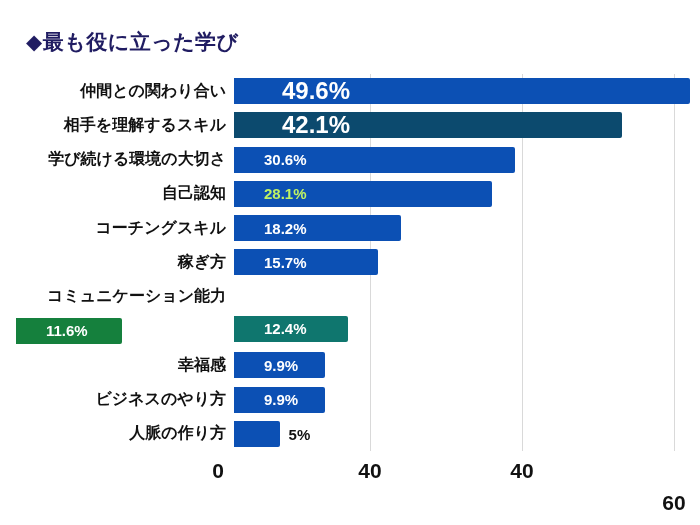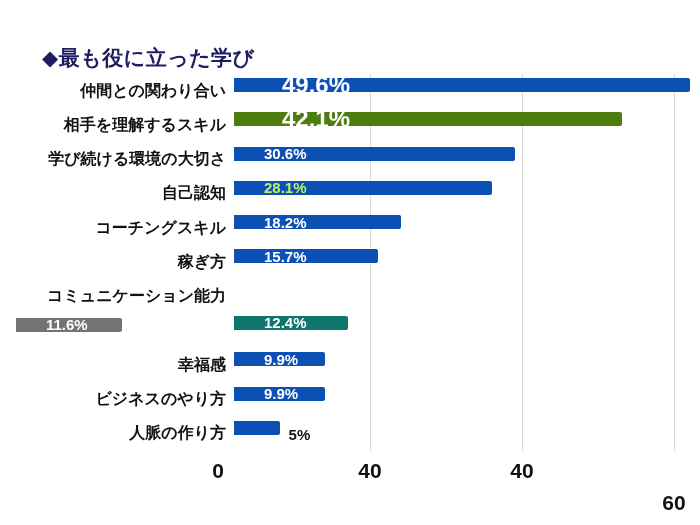--- a/index.html
+++ b/index.html
@@ -1,21 +1,21 @@
 <!DOCTYPE html>
 <html><head>
 <meta charset="utf-8">
 <style>
   html,body{margin:0;padding:0;background:#ffffff;}
   .stage{
     position:relative;width:700px;height:525px;background:#ffffff;overflow:hidden;
     font-family:"Liberation Sans","DejaVu Sans",sans-serif;
   }
   .chart-title{
-    position:absolute;left:26px;top:28px;margin:16px;
+    position:absolute;left:26px;top:28px;margin:0;
     font-size:21px;font-weight:bold;letter-spacing:0.5px;
   }
   
   .plot{
     position:absolute;left:218px;top:74px;width:456px;height:377px;
   }
   .gridline{
     position:absolute;top:0;bottom:0;width:1px;
   }
   .xticks{position:absolute;left:0;top:385px;width:100%;height:24px;}
@@ -28,21 +28,21 @@
     position:absolute;left:16px;top:74px;width:700px;height:377px;
     display:flex;flex-direction:column;
   }
   .row{flex:1;display:flex;align-items:center;}
   .cat{
     width:210px;flex:0 0 210px;text-align:right;padding-right:8px;
     font-size:16px;font-weight:bold;color:#111111;white-space:nowrap;
   }
   .track{position:relative;width:456px;height:26px;}
   .bar{
-    position:absolute;left:0;top:0;height:14px;
+    position:absolute;left:0;top:0;height:26px;
     border-radius:0 2px 2px 0;
     display:flex;align-items:center;
   }
   .pct{font-weight:bold;white-space:nowrap;line-height:1;}
   .pct.large-inside{font-size:24px;padding-left:48px;color:#ffffff;}
   .pct.inside{font-size:15px;padding-left:30px;color:#ffffff;}
   .pct-outside{
     position:absolute;top:50%;transform:translateY(-50%);
     font-size:15px;font-weight:bold;color:#111111;white-space:nowrap;
   }
@@ -70,21 +70,21 @@
         <div class="cat">仲間との関わり合い</div>
         <div class="track">
           <div class="bar" style="width: 100%; background: rgb(12, 80, 180);">
             <span class="pct large-inside" style="color: rgb(255, 255, 255);">49.6%</span>
           </div>
         </div>
       </div>
       <div class="row">
         <div class="cat">相手を理解するスキル</div>
         <div class="track">
-          <div class="bar" style="width: 85%; background: #4d7c0f;">
+          <div class="bar" style="width: 85%; background: #0c4a6e;">
             <span class="pct large-inside" style="color: rgb(255, 255, 255);">42.1%</span>
           </div>
         </div>
       </div>
       <div class="row">
         <div class="cat">学び続ける環境の大切さ</div>
         <div class="track">
           <div class="bar" style="width: 61.6667%; background: rgb(12, 80, 180);">
             <span class="pct inside" style="color: rgb(255, 255, 255);">30.6%</span>
           </div>
@@ -117,21 +117,21 @@
       <div class="row">
         <div class="cat">コミュニケーション能力</div>
         <div class="track">
           <div class="bar" style="width: 25%; background: #0f766e; margin-top: 32px;">
             <span class="pct inside" style="color: rgb(255, 255, 255);">12.4%</span>
           </div>
         </div>
       </div>
       <div class="row">
         <div class="track">
-          <div class="bar" style="width: 23.3333%; background: #737373;">
+          <div class="bar" style="width: 23.3333%; background: #15803d;">
             <span class="pct inside" style="color: rgb(255, 255, 255);">11.6%</span>
           </div>
         </div>
       </div>
       <div class="row">
         <div class="cat">幸福感</div>
         <div class="track">
           <div class="bar" style="width: 20%; background: rgb(12, 80, 180);">
             <span class="pct inside" style="color: rgb(255, 255, 255);">9.9%</span>
           </div>

